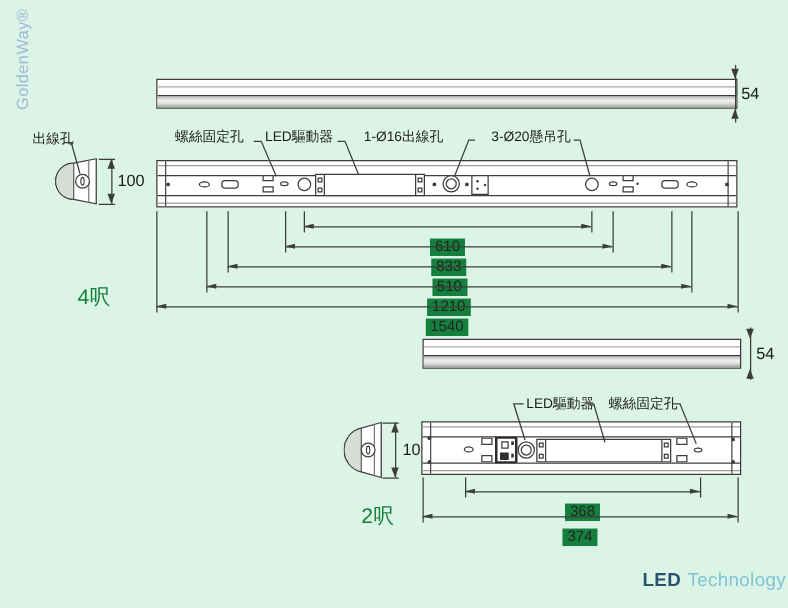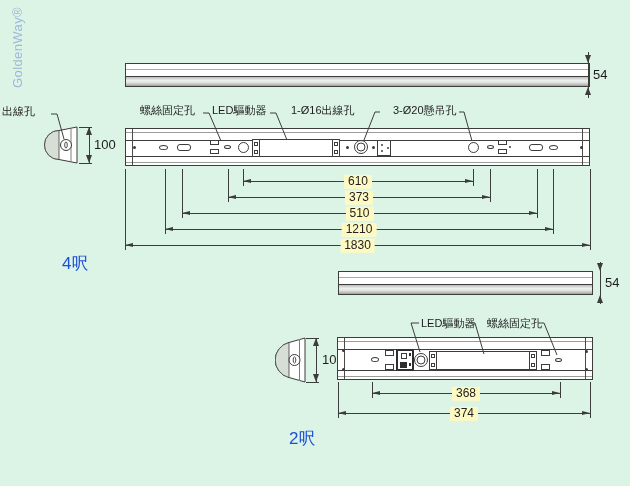--- a/index.html
+++ b/index.html
@@ -30,30 +30,30 @@
   .driver{position:absolute;border:1px solid #3c3c3c;background:#fff;box-sizing:border-box;}
   .drv-l{position:absolute;top:0;bottom:0;left:6px;width:0;border-left:1px solid #3c3c3c;display:block;}
   .drv-r{position:absolute;top:0;bottom:0;right:6px;width:0;border-left:1px solid #3c3c3c;display:block;}
   .notch{position:absolute;width:4px;height:4px;border:1px solid #3c3c3c;background:#fff;box-sizing:border-box;display:block;}
   .block{position:absolute;border:2px solid #2e2e2e;background:#fff;box-sizing:border-box;}
   .blk-open{position:absolute;border:1px solid #3c3c3c;background:#fff;box-sizing:border-box;display:block;}
   .blk-dark{position:absolute;background:#2e2e2e;display:block;}
   
   .label{position:absolute;font-size:11px;line-height:1.15;white-space:nowrap;color:#1c1c1c;}
   .mlabel{position:absolute;font-size:13px;line-height:1.1;white-space:nowrap;color:#1c1c1c;}
-  .title{position:absolute;font-size:17px;line-height:1.1;white-space:nowrap;color:#1d4ed8;margin-top:26px;}
+  .title{position:absolute;font-size:17px;line-height:1.1;white-space:nowrap;color:#15803d;}
   
   .dim{position:absolute;height:0;border-top:1px solid #3c3c3c;}
   .dim i,.tri{display:block;}
   .arr-l{position:absolute;left:0;top:-3px;width:0;height:0;
          border-top:2.5px solid transparent;border-bottom:2.5px solid transparent;border-right:8px solid #3c3c3c;}
   .arr-r{position:absolute;right:0;top:-3px;width:0;height:0;
          border-top:2.5px solid transparent;border-bottom:2.5px solid transparent;border-left:8px solid #3c3c3c;}
-  .dim-label{position:absolute;left:50%;top:0;transform:translate(-50%,-52%);
-             background:#fef9c3;padding:0 4px;font-size:12px;line-height:1.15;white-space:nowrap;}
+  .dim-label{position:absolute;left:50%;top:16px;transform:translate(-50%,-52%);
+             background:#15803d;padding:0 4px;font-size:12px;line-height:1.15;white-space:nowrap;}
   .ext{position:absolute;width:0;border-left:1px solid #3c3c3c;}
   .hext{position:absolute;height:0;border-top:1px solid #3c3c3c;}
   .tri{position:absolute;width:0;height:0;}
   .tri-down{border-left:3px solid transparent;border-right:3px solid transparent;border-top:8px solid #3c3c3c;}
   .tri-up{border-left:3px solid transparent;border-right:3px solid transparent;border-bottom:8px solid #3c3c3c;}
   
   .leaders{position:absolute;left:0;top:0;pointer-events:none;}
   
   .logo{position:absolute;left:514px;top:456px;font-size:15px;letter-spacing:.3px;white-space:nowrap;}
   .logo .led{font-weight:bold;color:#27536f;}
@@ -76,21 +76,21 @@
   <i class="tri tri-up" style="left:585px;top:87px"></i>
   <span class="mlabel" style="left:593px;top:68px">54</span>
 
   <svg class="abs" style="left:44px;top:125px" width="40" height="42" viewBox="0 0 40 42">
     <path d="M33,2 L15,5.5 A14.5,14.5 0 0 0 15,34.5 L33,38 Z" fill="#ffffff" stroke="#3c3c3c" stroke-width="1"></path>
     <path d="M15,5.5 A14.5,14.5 0 0 0 15,34.5 Z" fill="#d6ded6" stroke="#3c3c3c" stroke-width="0.8"></path>
     <line x1="27" y1="3" x2="27" y2="37" stroke="#7a7e7a" stroke-width="1"></line>
     <circle cx="22" cy="20" r="5.5" fill="#ffffff" stroke="#3c3c3c" stroke-width="1"></circle>
     <ellipse cx="22" cy="20" rx="1.3" ry="3.1" fill="#ffffff" stroke="#3c3c3c" stroke-width="0.9"></ellipse>
   </svg>
-  <span class="label" style="left:2px;top:105px">出線孔</span>
+  <span class="label" style="left:26px;top:105px">出線孔</span>
 
   <i class="hext" style="left:79px;top:127px;width:13px"></i>
   <i class="hext" style="left:79px;top:163px;width:13px"></i>
   <i class="ext" style="left:89px;top:127px;height:36px"></i>
   <i class="tri tri-up" style="left:86px;top:127px"></i>
   <i class="tri tri-down" style="left:86px;top:155px"></i>
   <span class="mlabel" style="left:94px;top:138px">100</span>
 
   <div class="bottomview" style="left:125px;top:128px;width:465px;height:38px">
     <i class="bv-line light" style="top:3px"></i>
@@ -151,36 +151,36 @@
   <i class="ext" style="left:590px;top:169px;height:81px"></i>
 
   <div class="dim" style="left:243px;top:181px;width:230px">
     <i class="arr-l"></i>
       <i class="arr-r"></i>
     <span class="dim-label">610</span>
   </div>
   <div class="dim" style="left:228px;top:197px;width:262px">
     <i class="arr-l"></i>
       <i class="arr-r"></i>
-    <span class="dim-label">373</span>
+    <span class="dim-label">833</span>
   </div>
   <div class="dim" style="left:182px;top:213px;width:355px">
     <i class="arr-l"></i>
       <i class="arr-r"></i>
     <span class="dim-label">510</span>
   </div>
   <div class="dim" style="left:165px;top:229px;width:388px">
     <i class="arr-l"></i>
       <i class="arr-r"></i>
     <span class="dim-label">1210</span>
   </div>
   <div class="dim" style="left:125px;top:245px;width:465px">
     <i class="arr-l"></i>
       <i class="arr-r"></i>
-    <span class="dim-label">1830</span>
+    <span class="dim-label">1540</span>
   </div>
 
   <span class="title" style="left:62px;top:229px">4呎</span>
 
   <div class="sideview" style="left:338px;top:271px;width:255px;height:24px">
     <i class="sv-line"></i>
     <i class="sv-strip"></i>
   </div>
 
   <i class="ext" style="left:600px;top:262px;height:42px"></i>
@@ -266,14 +266,17 @@
       <polyline points="203,113 209,113 221,141"></polyline>
       <polyline points="270,113 276,113 287,140"></polyline>
       <polyline points="380,112 375,112 364,140"></polyline>
       <polyline points="459,112 464,112 472,141"></polyline>
       <polyline points="419,323 411,323 420,352"></polyline>
       <polyline points="469,323 475,323 484,354"></polyline>
       <polyline points="538,323 544,323 557,355"></polyline>
     </g>
   </svg>
 
+  <div class="logo">
+    <span class="led">LED</span><span class="tech">Technology</span>
+  </div>
 
 </div>
 
 </body></html>

